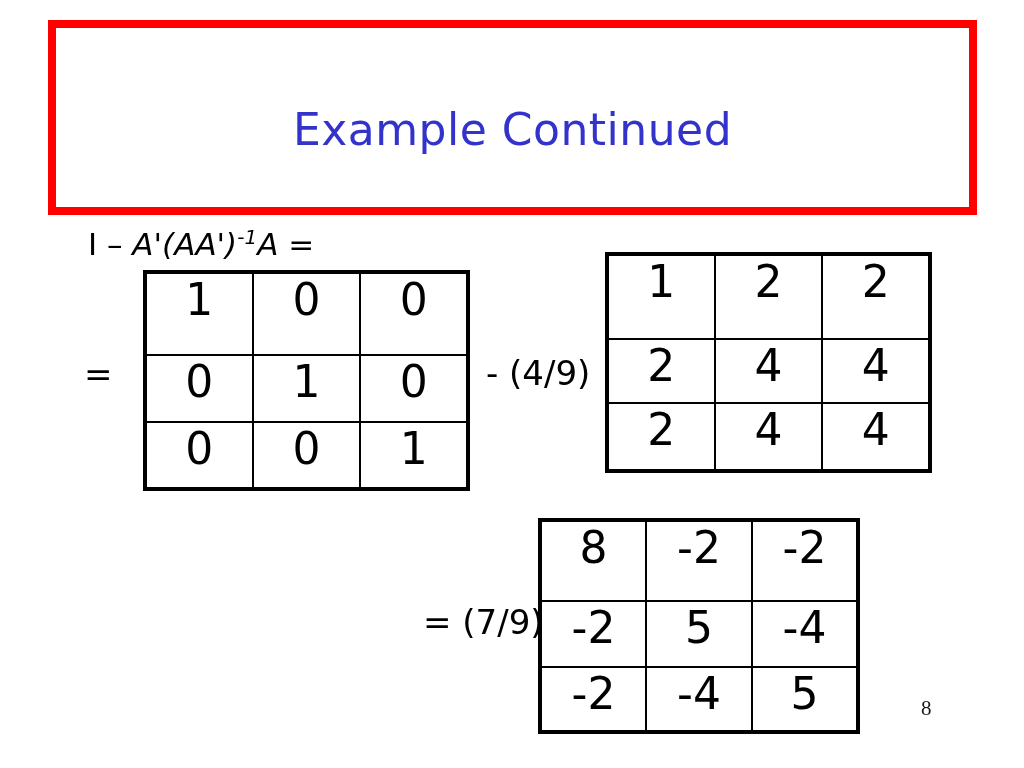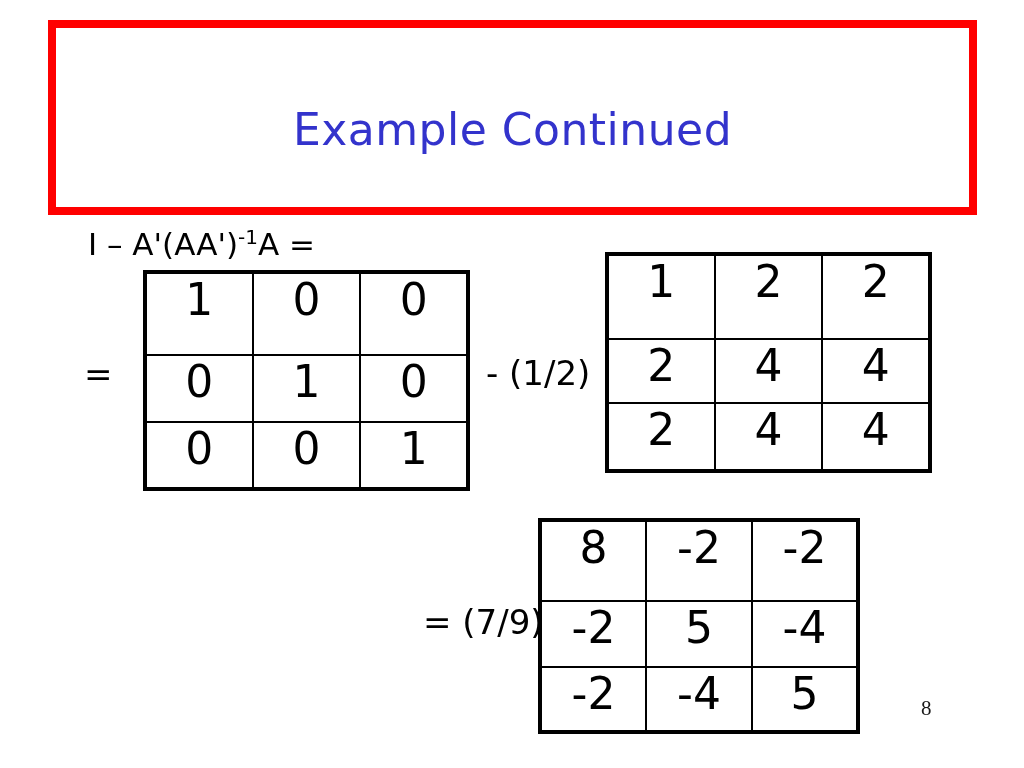--- a/index.html
+++ b/index.html
@@ -32,21 +32,21 @@
     color: #3333cc;
     white-space: nowrap;
   }
   .formula {
     position: absolute;
     left: 88px;
     top: 226px;
     font-size: 31px;
     white-space: nowrap;
   }
-  .formula .it { }
+  .formula .it { font-style: italic; }
   .formula sup { font-size: 20px; vertical-align: super; line-height: 0; }
   .op-label {
     position: absolute;
     font-size: 34px;
     white-space: nowrap;
   }
   #eq-sign       { left: 84px;  top: 354px; }
   #minus-ninth   { left: 486px; top: 353px; }
   #equals-ninth  { left: 423px; top: 602px; }
   table.matrix {
@@ -113,21 +113,21 @@
         <td>0</td>
       </tr>
       <tr>
         <td>0</td>
         <td>0</td>
         <td>1</td>
       </tr>
     </tbody>
   </table>
 
-  <div class="op-label" id="minus-ninth">- (1/2)</div>
+  <div class="op-label" id="minus-ninth">- (4/9)</div>
 
   <table class="matrix" id="matrix-aat">
     <tbody>
       <tr>
         <td>1</td>
         <td>2</td>
         <td>2</td>
       </tr>
       <tr>
         <td>2</td>

